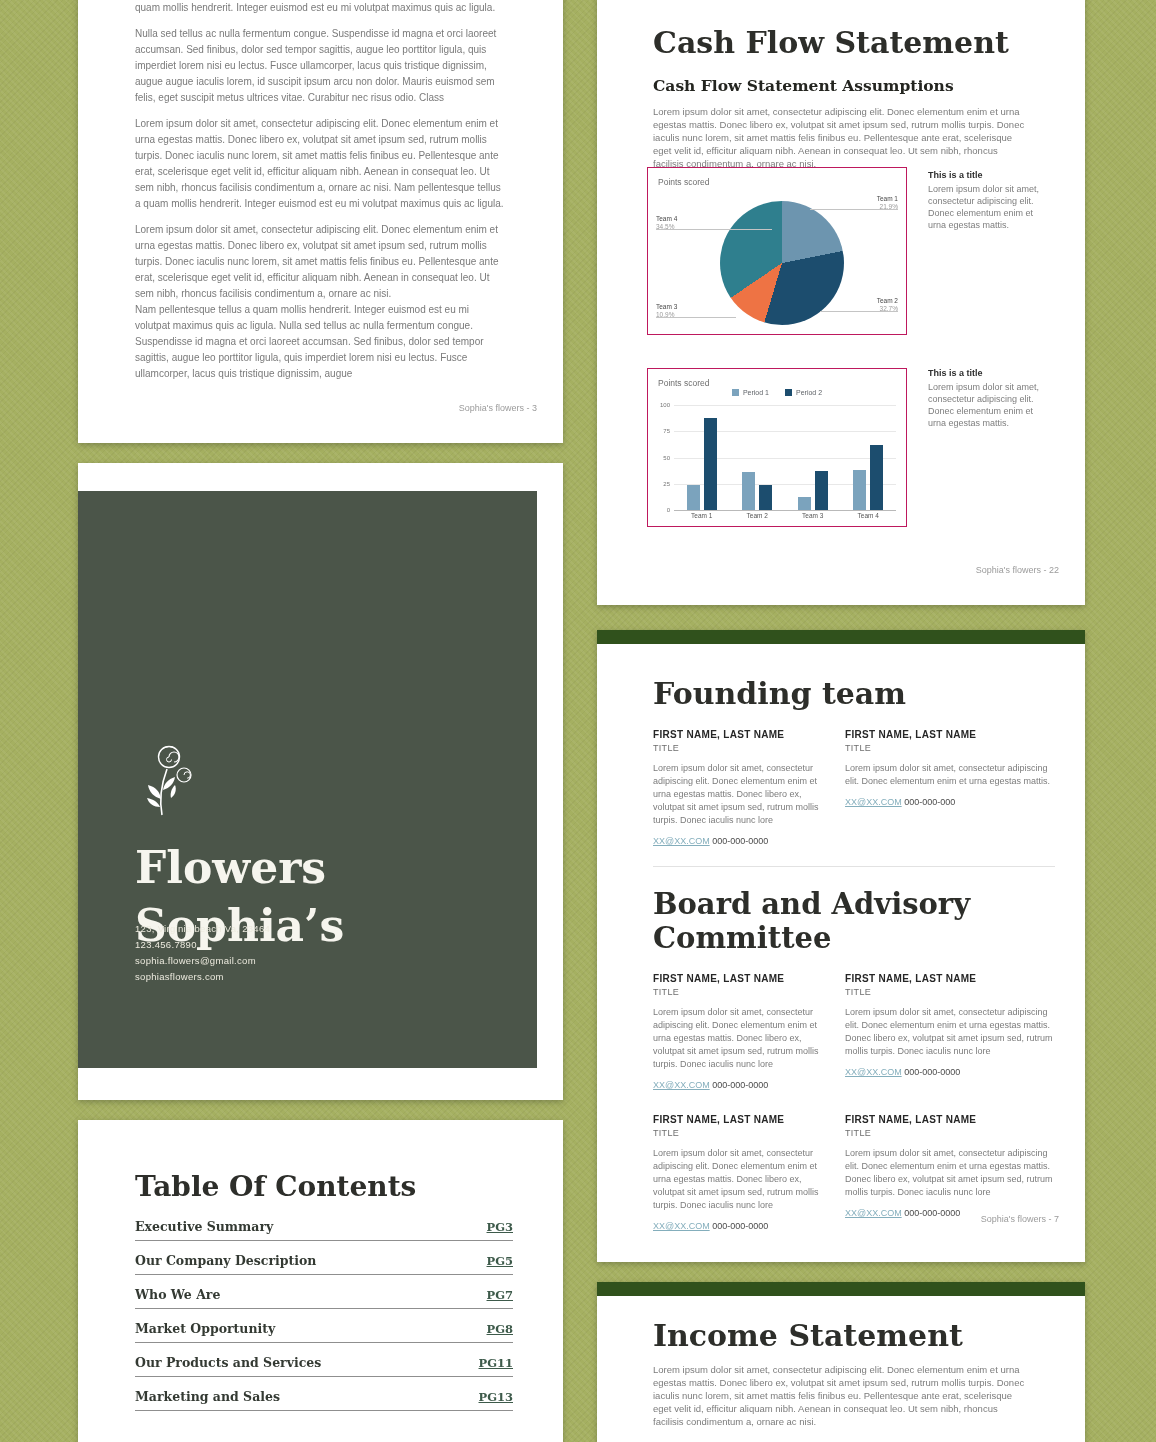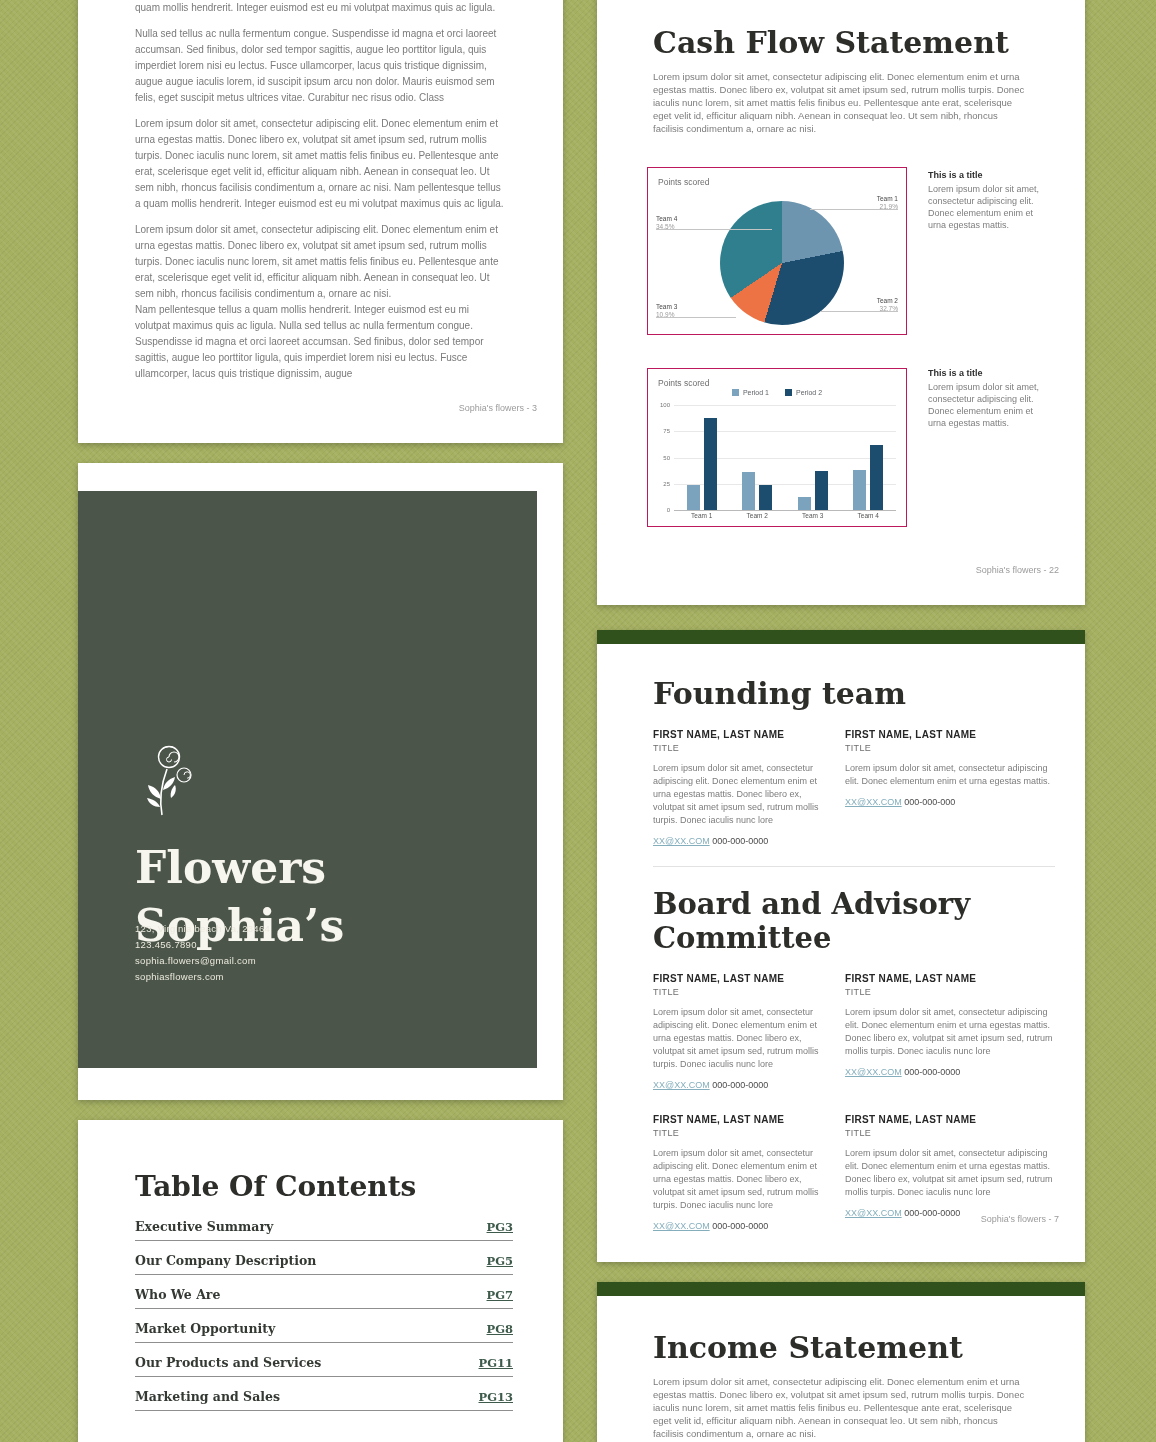--- a/index.html
+++ b/index.html
@@ -66,21 +66,21 @@
   .team-h1{font-size:30px;color:#2d2e2a;font-weight:600;margin:32px 0 0 0;}
   .board-h1{font-size:29px;color:#2d2e2a;font-weight:600;margin:20px 0 0 0;}
   .profiles{display:grid;grid-template-columns:178px 212px;column-gap:14px;row-gap:24px;margin-top:18px;}
   .profile-name{font-size:10px;font-weight:700;color:#262626;letter-spacing:.3px;}
   .profile-title{font-size:9px;color:#6e6e6e;margin-top:3px;letter-spacing:.3px;}
   .profile-bio{font-size:9px;line-height:13px;color:#7c7c7c;margin-top:9px;}
   .profile-contact{margin-top:9px;font-size:9px;color:#4b4b4b;}
   .profile-contact a{color:#84aebc;text-decoration:underline;}
   .divider{border:none;border-top:1px solid #e2e2e2;margin:20px 0 0 0;}
   #page-r2 .page-footer{bottom:38px;}
-  #page-r3 .h1{margin-top:34px;}
+  #page-r3 .h1{margin-top:22px;}
 </style>
 </head>
 <body>
 
 <div class="page" id="page-l1">
   <div id="lorem-paras">
       <p>quam mollis hendrerit. Integer euismod est eu mi volutpat maximus quis ac ligula.</p>
       <p>Nulla sed tellus ac nulla fermentum congue. Suspendisse id magna et orci laoreet accumsan. Sed finibus, dolor sed tempor sagittis, augue leo porttitor ligula, quis imperdiet lorem nisi eu lectus. Fusce ullamcorper, lacus quis tristique dignissim, augue augue iaculis lorem, id suscipit ipsum arcu non dolor. Mauris euismod sem felis, eget suscipit metus ultrices vitae. Curabitur nec risus odio. Class</p>
       <p>Lorem ipsum dolor sit amet, consectetur adipiscing elit. Donec elementum enim et urna egestas mattis. Donec libero ex, volutpat sit amet ipsum sed, rutrum mollis turpis. Donec iaculis nunc lorem, sit amet mattis felis finibus eu. Pellentesque ante erat, scelerisque eget velit id, efficitur aliquam nibh. Aenean in consequat leo. Ut sem nibh, rhoncus facilisis condimentum a, ornare ac nisi. Nam pellentesque tellus a quam mollis hendrerit. Integer euismod est eu mi volutpat maximus quis ac ligula.</p>
       <p>Lorem ipsum dolor sit amet, consectetur adipiscing elit. Donec elementum enim et urna egestas mattis. Donec libero ex, volutpat sit amet ipsum sed, rutrum mollis turpis. Donec iaculis nunc lorem, sit amet mattis felis finibus eu. Pellentesque ante erat, scelerisque eget velit id, efficitur aliquam nibh. Aenean in consequat leo. Ut sem nibh, rhoncus facilisis condimentum a, ornare ac nisi.
@@ -142,20 +142,21 @@
       </div>
       <div class="toc-row">
         <span class="toc-label serif">Marketing and Sales</span>
         <a class="toc-link serif" href="#">PG13</a>
       </div>
     </div>
 </div>
 
 <div class="page" id="page-r1">
   <h1 class="h1 serif">Cash Flow Statement</h1>
+  <h2 class="h2 serif">Cash Flow Statement Assumptions</h2>
   <p class="intro">Lorem ipsum dolor sit amet, consectetur adipiscing elit. Donec elementum enim et urna egestas mattis. Donec libero ex, volutpat sit amet ipsum sed, rutrum mollis turpis. Donec iaculis nunc lorem, sit amet mattis felis finibus eu. Pellentesque ante erat, scelerisque eget velit id, efficitur aliquam nibh. Aenean in consequat leo. Ut sem nibh, rhoncus facilisis condimentum a, ornare ac nisi.</p>
 
   <div class="chart-card" id="pie-card">
     <div class="chart-title">Points scored</div>
     <div class="pie" id="pie" style="background: conic-gradient(rgb(109, 149, 175) 0deg, rgb(109, 149, 175) 78.84deg, rgb(28, 77, 110) 78.84deg, rgb(28, 77, 110) 196.56deg, rgb(238, 115, 68) 196.56deg, rgb(238, 115, 68) 235.8deg, rgb(47, 127, 142) 235.8deg, rgb(47, 127, 142) 360deg);"></div>
   <div class="pie-label" style="top: 27px; right: 8px; text-align: right;">
         <div>Team 1</div>
         <div class="pct">21.9%</div>
       </div>
       <div class="pie-line" style="left: 162px; top: 41px; width: 88px;"></div>

